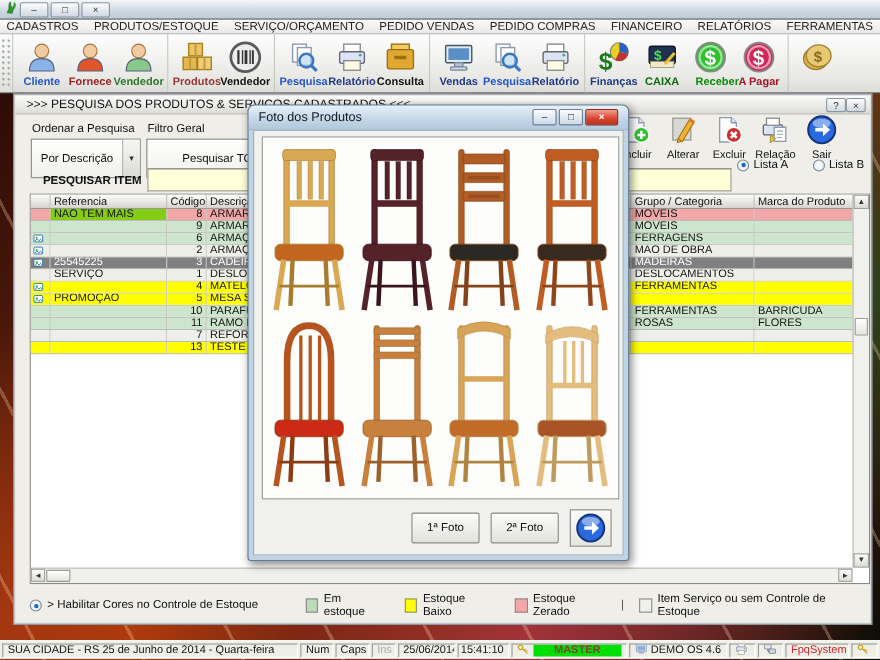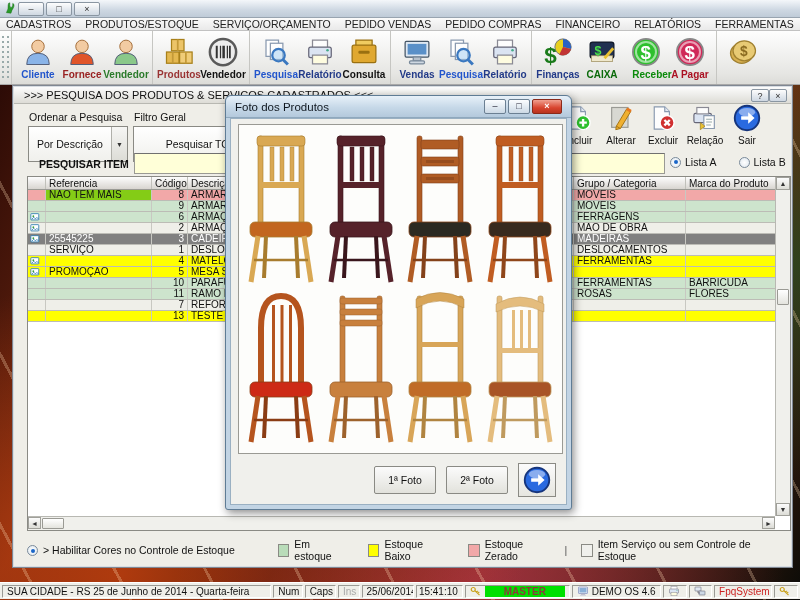--- a/index.html
+++ b/index.html
@@ -48,21 +48,21 @@
   .combo { position:absolute; height:36px; border:1px solid #8a8a84;
     background:linear-gradient(#ffffff,#f0f0ec); display:flex; align-items:center;text-align:center; }
   .combo .cval { flex:1; padding:0 5px; font-size:10.5px; color:#111; white-space:nowrap; overflow:hidden; }
   .combo .carrow { width:16px; height:100%; border-left:1px solid #b0b0aa;
     background:linear-gradient(#f6f6f4,#dcdcd6); font-size:7px; color:#333; display:flex; align-items:center; justify-content:center; }
   .search-input { position:absolute; left:121px; top:67px; width:531px; height:21px; background:#ffffd8;
     border:1px solid #9a9a94; border-top-color:#707070; }
   .actions { position:absolute; left:545px; top:18px; width:210px; height:52px; display:flex; }
   .action { width:42px; display:flex; flex-direction:column; align-items:center; gap:1px; }
   .action .alabel { font-size:10px; color:#111; white-space:nowrap; }
-  .radio-row { position:absolute; left:657px; top:70px; display:flex; gap:22px; }
+  .radio-row { position:absolute; left:657px; top:58px; display:flex; gap:22px; }
   .radio-opt { display:flex; align-items:center; gap:4px; font-size:10.5px; color:#111; }
   .rdot { width:11px; height:11px; border-radius:50%; border:1px solid #7a8a9a; background:radial-gradient(#fff,#dde6ee); position:relative; }
   .rdot.on::after { content:""; position:absolute; left:2.5px; top:2.5px; width:4px; height:4px; border-radius:50%; background:#1a66c8; }
 
   
   .tablewrap { position:absolute; left:14px; top:90px; width:764px; height:355px; background:#fff; border:1px solid #8a8a84; }
   .thead { display:flex; height:13px; background:linear-gradient(#fdfdfd,#d8d5d0); border-bottom:1px solid #9a9a94; }
   .th { font-size:10px; color:#111; padding:0 3px; border-right:1px solid #c0c0ba; overflow:hidden; white-space:nowrap; line-height:13px; }
   .trow { display:flex; height:11px; border-bottom:1px solid #bcbcb6; }
   .td { font-size:10px; line-height:10px; padding:0 3px; border-right:1px solid #c8c8c2; overflow:hidden; white-space:nowrap; color:#111; }

